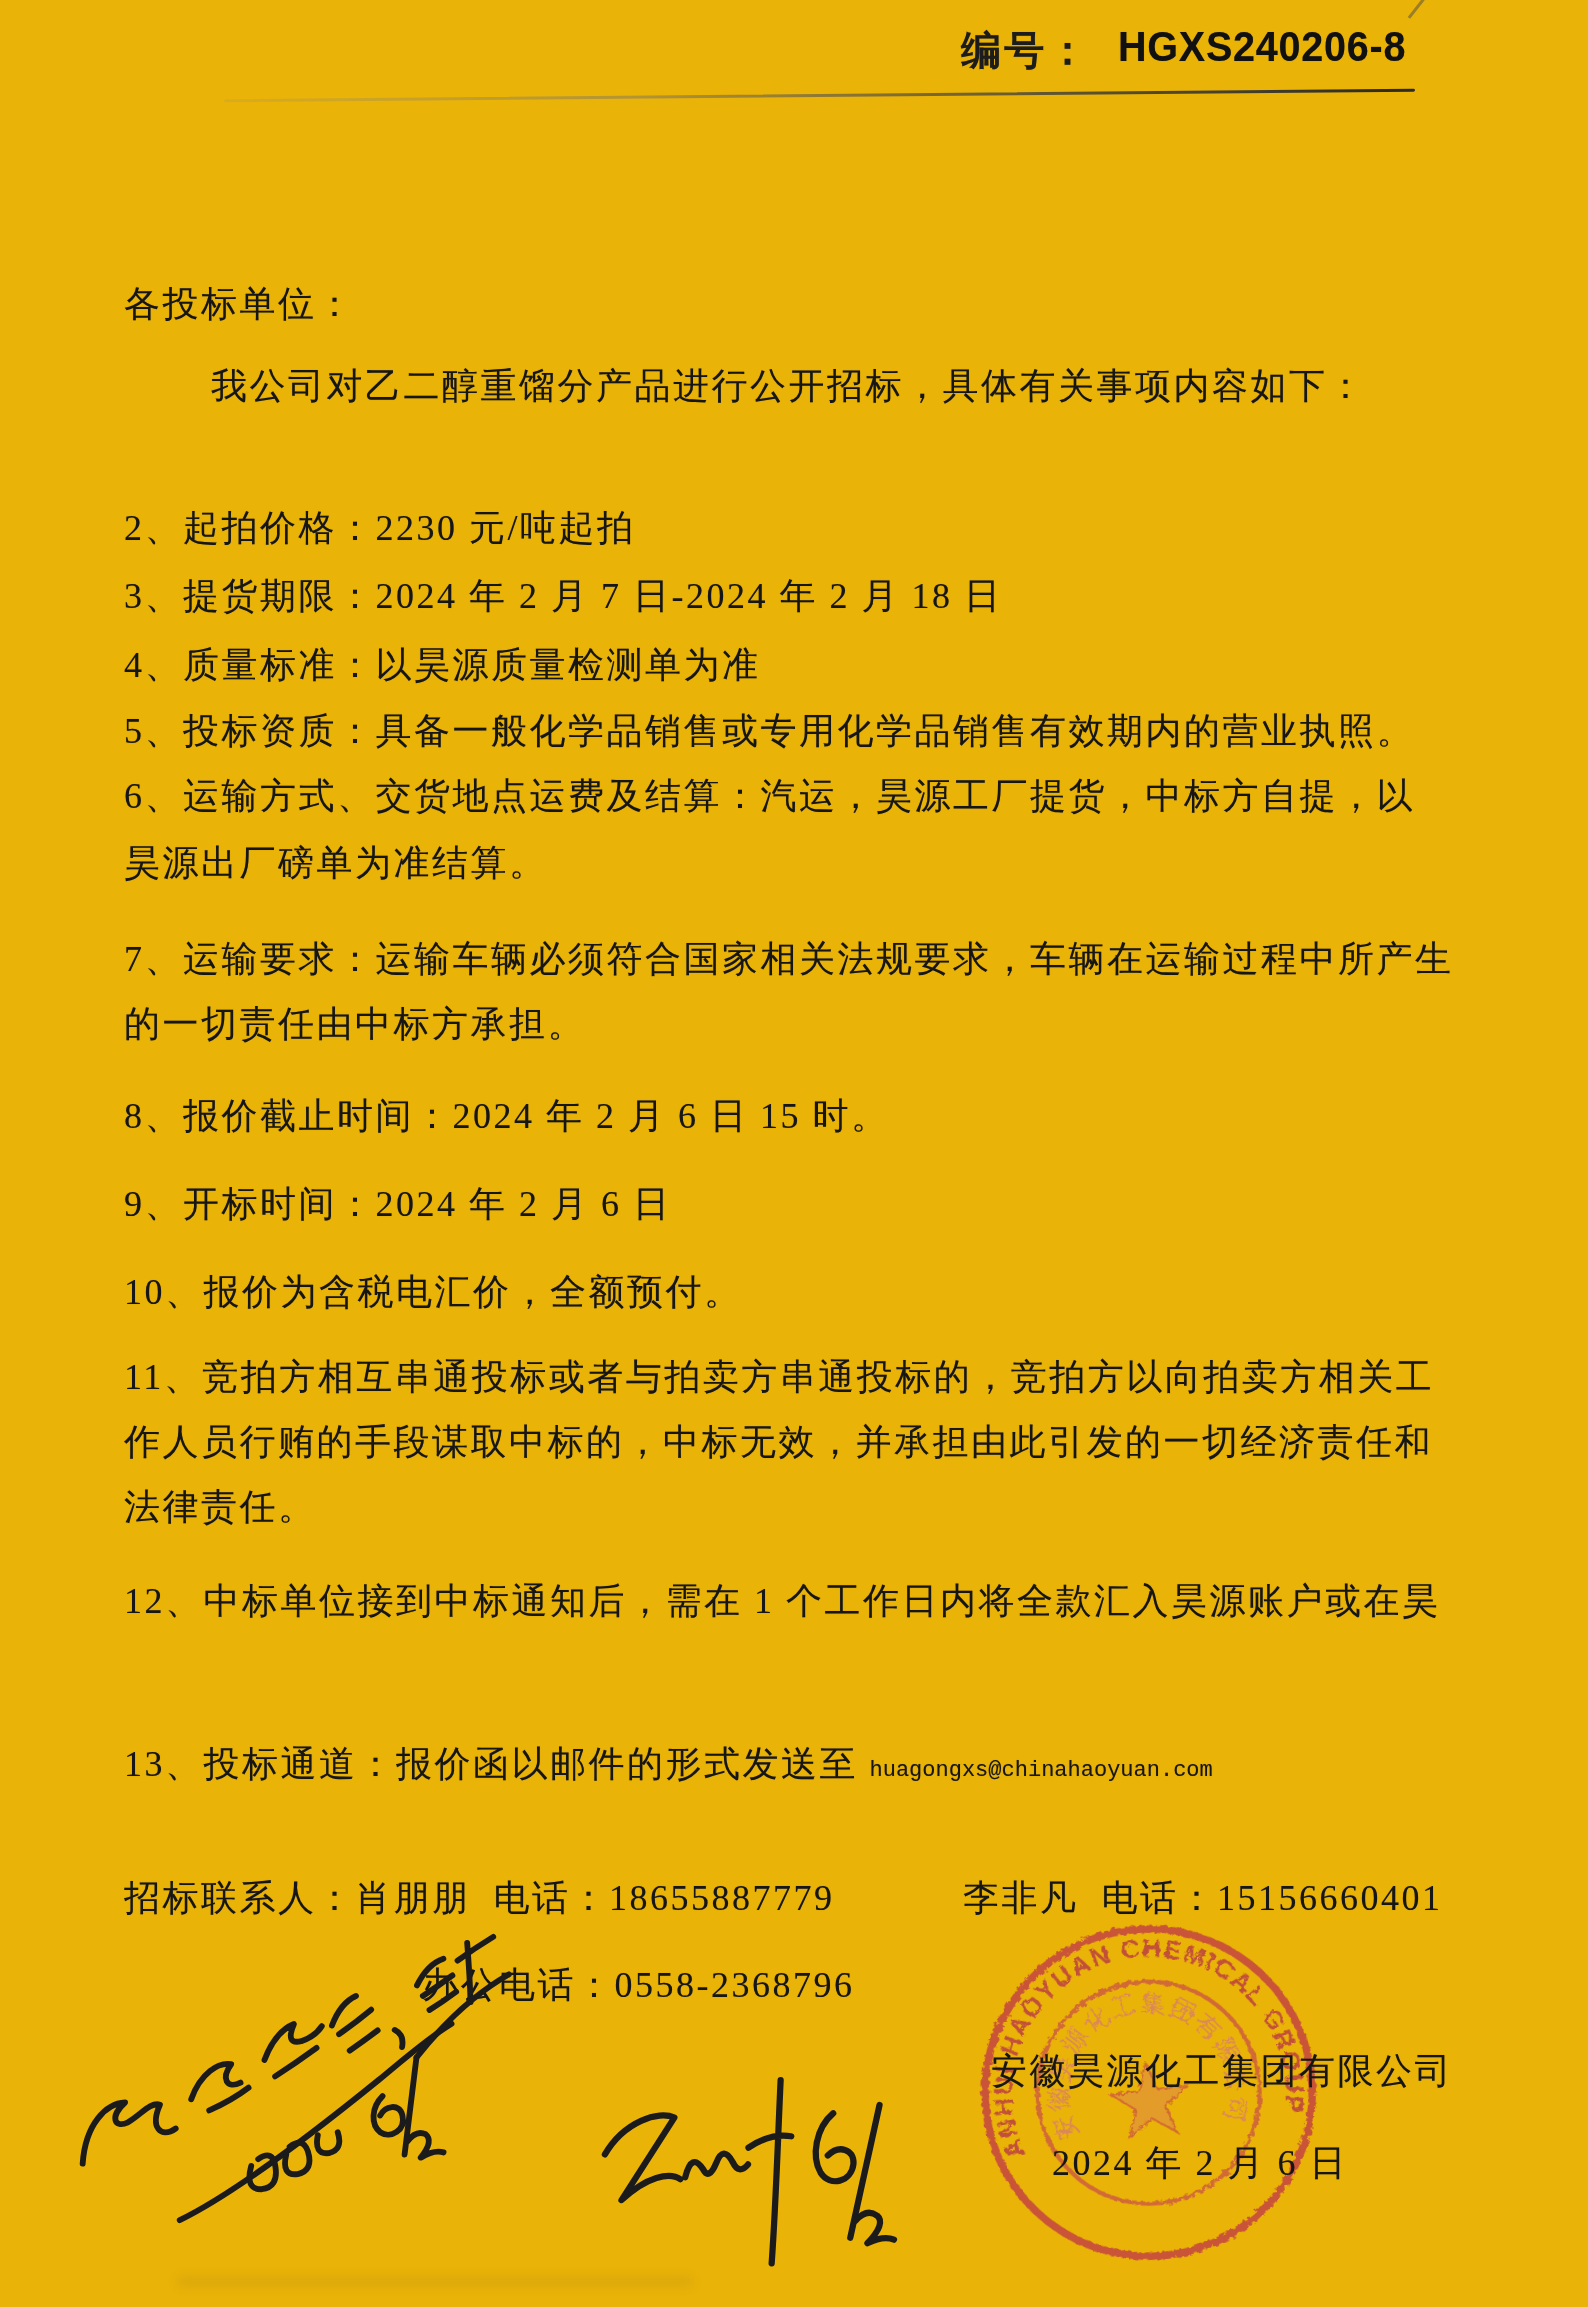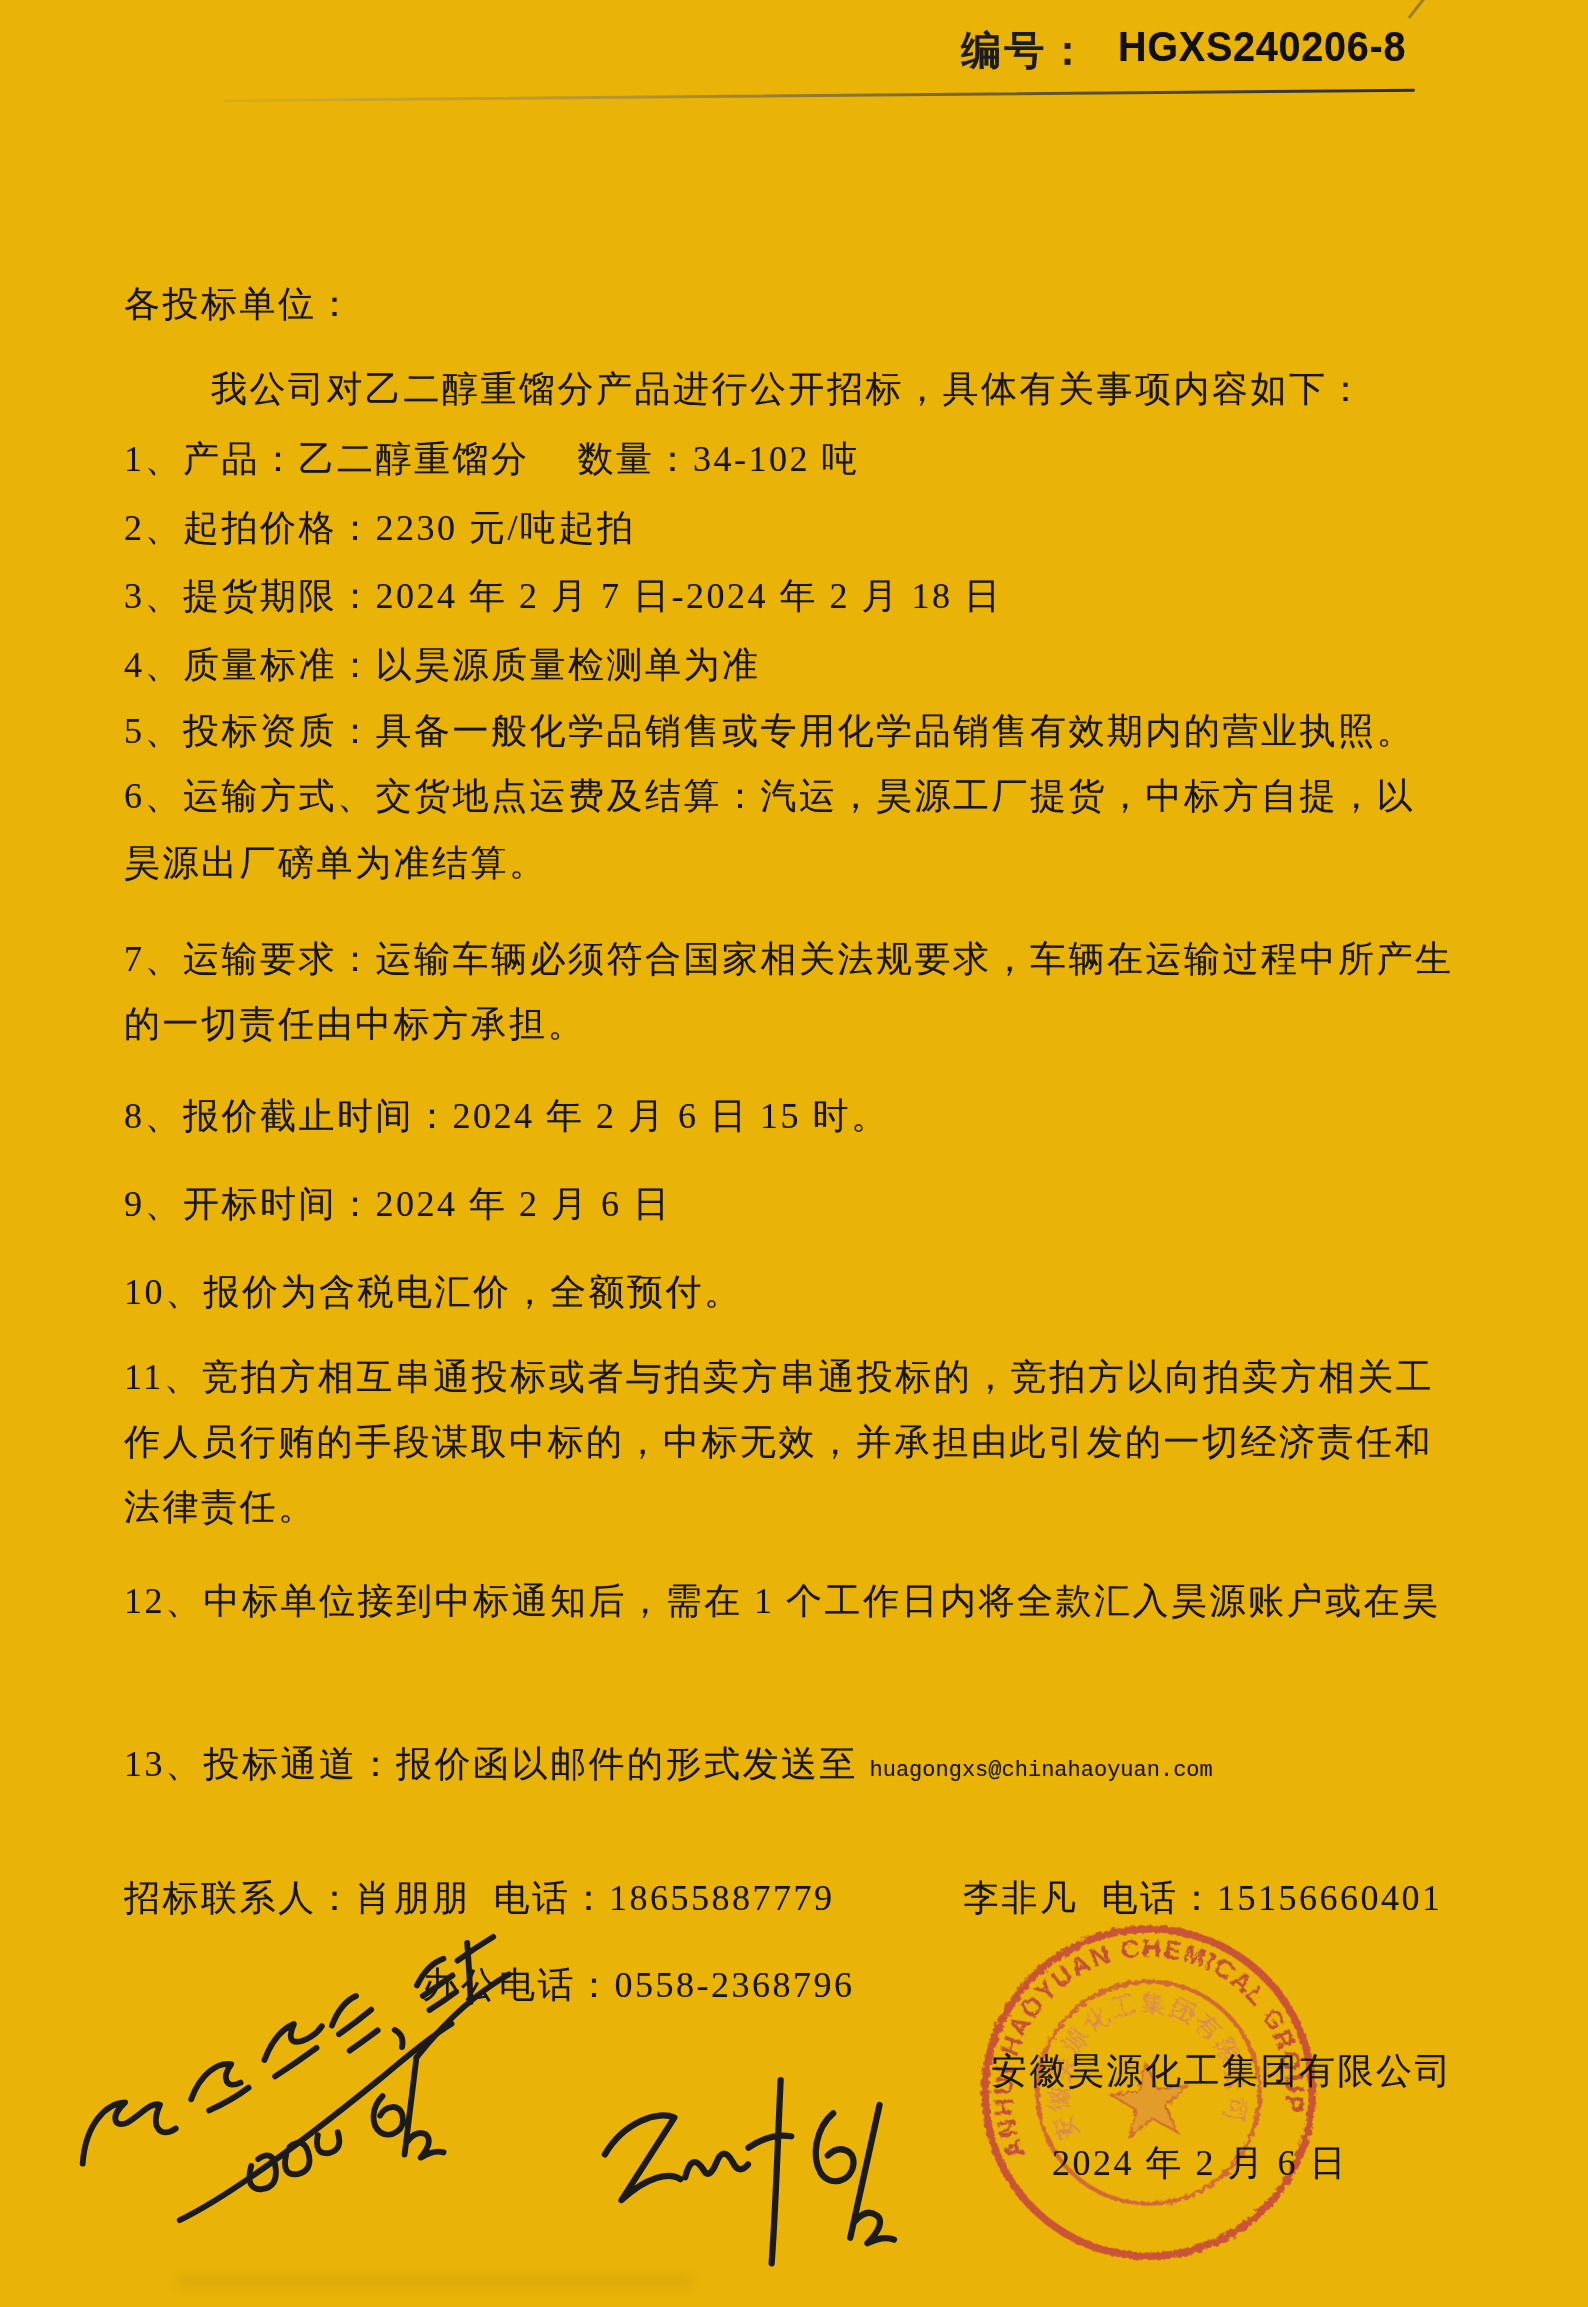--- a/index.html
+++ b/index.html
@@ -7,21 +7,21 @@
     position:relative; width:1588px; height:2307px; margin:0 auto;
     background:#eab308; overflow:hidden;
     font-family:"Liberation Serif","DejaVu Serif",serif; color:#151515;
   }
   .line{
     position:absolute; left:124px;
     font-size:36px; line-height:1.18; letter-spacing:2.5px;
     white-space:pre; color:#161616;
     text-shadow:0 0 0.8px rgba(20,20,20,.35);
   }
-  .indent{left:211px;}
+  .indent{left:211px;font-family:Liberation Mono, monospace;}
   .doc-number-label{
     position:absolute; left:961px; top:23.4px;
     font-family:"Liberation Sans","DejaVu Sans",sans-serif;
     font-weight:700; font-size:40px; letter-spacing:3.3px; color:#1c1c1c;
     text-shadow:0 0 0.8px rgba(0,0,0,.4);
   }
   .doc-number-value{
     position:absolute; left:1118px; top:22px;
     font-family:"Liberation Sans","DejaVu Sans",sans-serif;
     font-weight:700; font-size:43px; letter-spacing:0.8px; color:#111;
@@ -68,21 +68,20 @@
 
   <span class="doc-number-label">编号：</span>
   <span class="doc-number-value">HGXS240206-8</span>
   <div class="fold-line"></div>
   <div class="corner-scratch"></div>
 
 
   <div class="line" style="top:283px">各投标单位：</div>
   <div class="line indent" style="top:368px">我公司对乙二醇重馏分产品进行公开招标，具体有关事项内容如下：</div>
 
-  <div class="line" style="top:438px"><span>1、产品：乙二醇重馏分</span><span style="display:inline-block;width:48px"></span><span>数量：34-102 吨</span></div>
   <div class="line" style="top:507px">2、起拍价格：2230 元/吨起拍</div>
   <div class="line" style="top:575px">3、提货期限：2024 年 2 月 7 日-2024 年 2 月 18 日</div>
   <div class="line" style="top:644px">4、质量标准：以昊源质量检测单为准</div>
   <div class="line" style="top:710px">5、投标资质：具备一般化学品销售或专用化学品销售有效期内的营业执照。</div>
   <div class="line" style="top:775px">6、运输方式、交货地点运费及结算：汽运，昊源工厂提货，中标方自提，以</div>
   <div class="line" style="top:842px">昊源出厂磅单为准结算。</div>
   <div class="line" style="top:938px">7、运输要求：运输车辆必须符合国家相关法规要求，车辆在运输过程中所产生</div>
   <div class="line" style="top:1003px">的一切责任由中标方承担。</div>
   <div class="line" style="top:1095px">8、报价截止时间：2024 年 2 月 6 日 15 时。</div>
   <div class="line" style="top:1183px">9、开标时间：2024 年 2 月 6 日</div>

